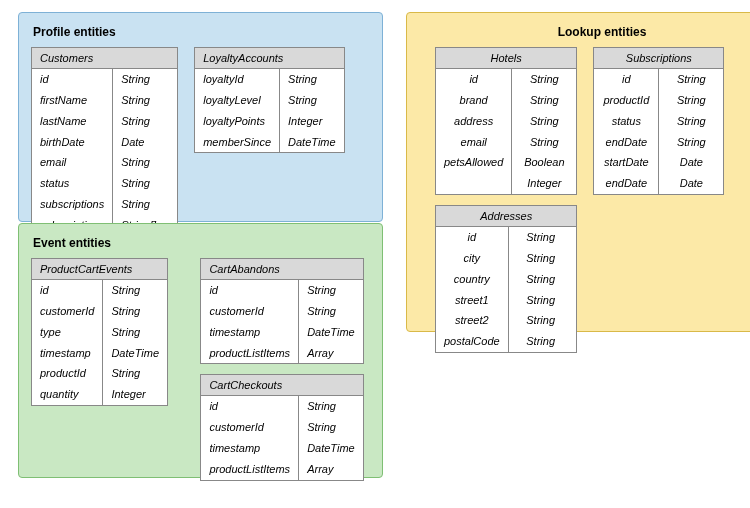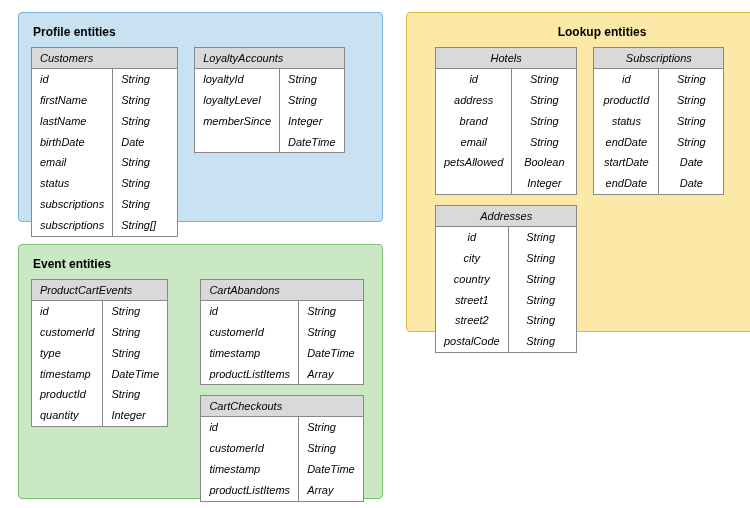--- a/index.html
+++ b/index.html
@@ -95,34 +95,35 @@
             <div class="cell">String[]</div>
           </div>
         </div>
       </div>
     <div class="entity">
         <div class="entity-header">LoyaltyAccounts</div>
         <div class="entity-body">
           <div class="col-names">
             <div class="cell">loyaltyId</div>
             <div class="cell">loyaltyLevel</div>
+            <div class="cell">loyaltyPoints</div>
             <div class="cell">memberSince</div>
           </div>
           <div class="col-types">
             <div class="cell">String</div>
             <div class="cell">String</div>
             <div class="cell">Integer</div>
             <div class="cell">DateTime</div>
           </div>
         </div>
       </div>
   </div>
 </div>
 
-<div class="group event" style="left:18px; top:244px; width:365px; height:255px;">
+<div class="group event" style="left:18px; top:223px; width:365px; height:255px;">
   <div class="group-title">Event entities</div>
   <div class="tables-row">
     <div class="entity">
         <div class="entity-header">ProductCartEvents</div>
         <div class="entity-body">
           <div class="col-names">
             <div class="cell">id</div>
             <div class="cell">customerId</div>
             <div class="cell">type</div>
             <div class="cell">timestamp</div>
@@ -180,22 +181,22 @@
 
 <div class="group lookup" style="left:406px; top:12px; width:390px; height:320px;text-align:center;">
   <div class="group-title">Lookup entities</div>
   <div class="tables-row">
     <div class="tables-col">
       <div class="entity">
           <div class="entity-header">Hotels</div>
           <div class="entity-body">
             <div class="col-names">
               <div class="cell">id</div>
+              <div class="cell">brand</div>
               <div class="cell">address</div>
-              <div class="cell">brand</div>
               <div class="cell">email</div>
               <div class="cell">petsAllowed</div>
             </div>
             <div class="col-types">
               <div class="cell">String</div>
               <div class="cell">String</div>
               <div class="cell">String</div>
               <div class="cell">String</div>
               <div class="cell">Boolean</div>
               <div class="cell">Integer</div>

